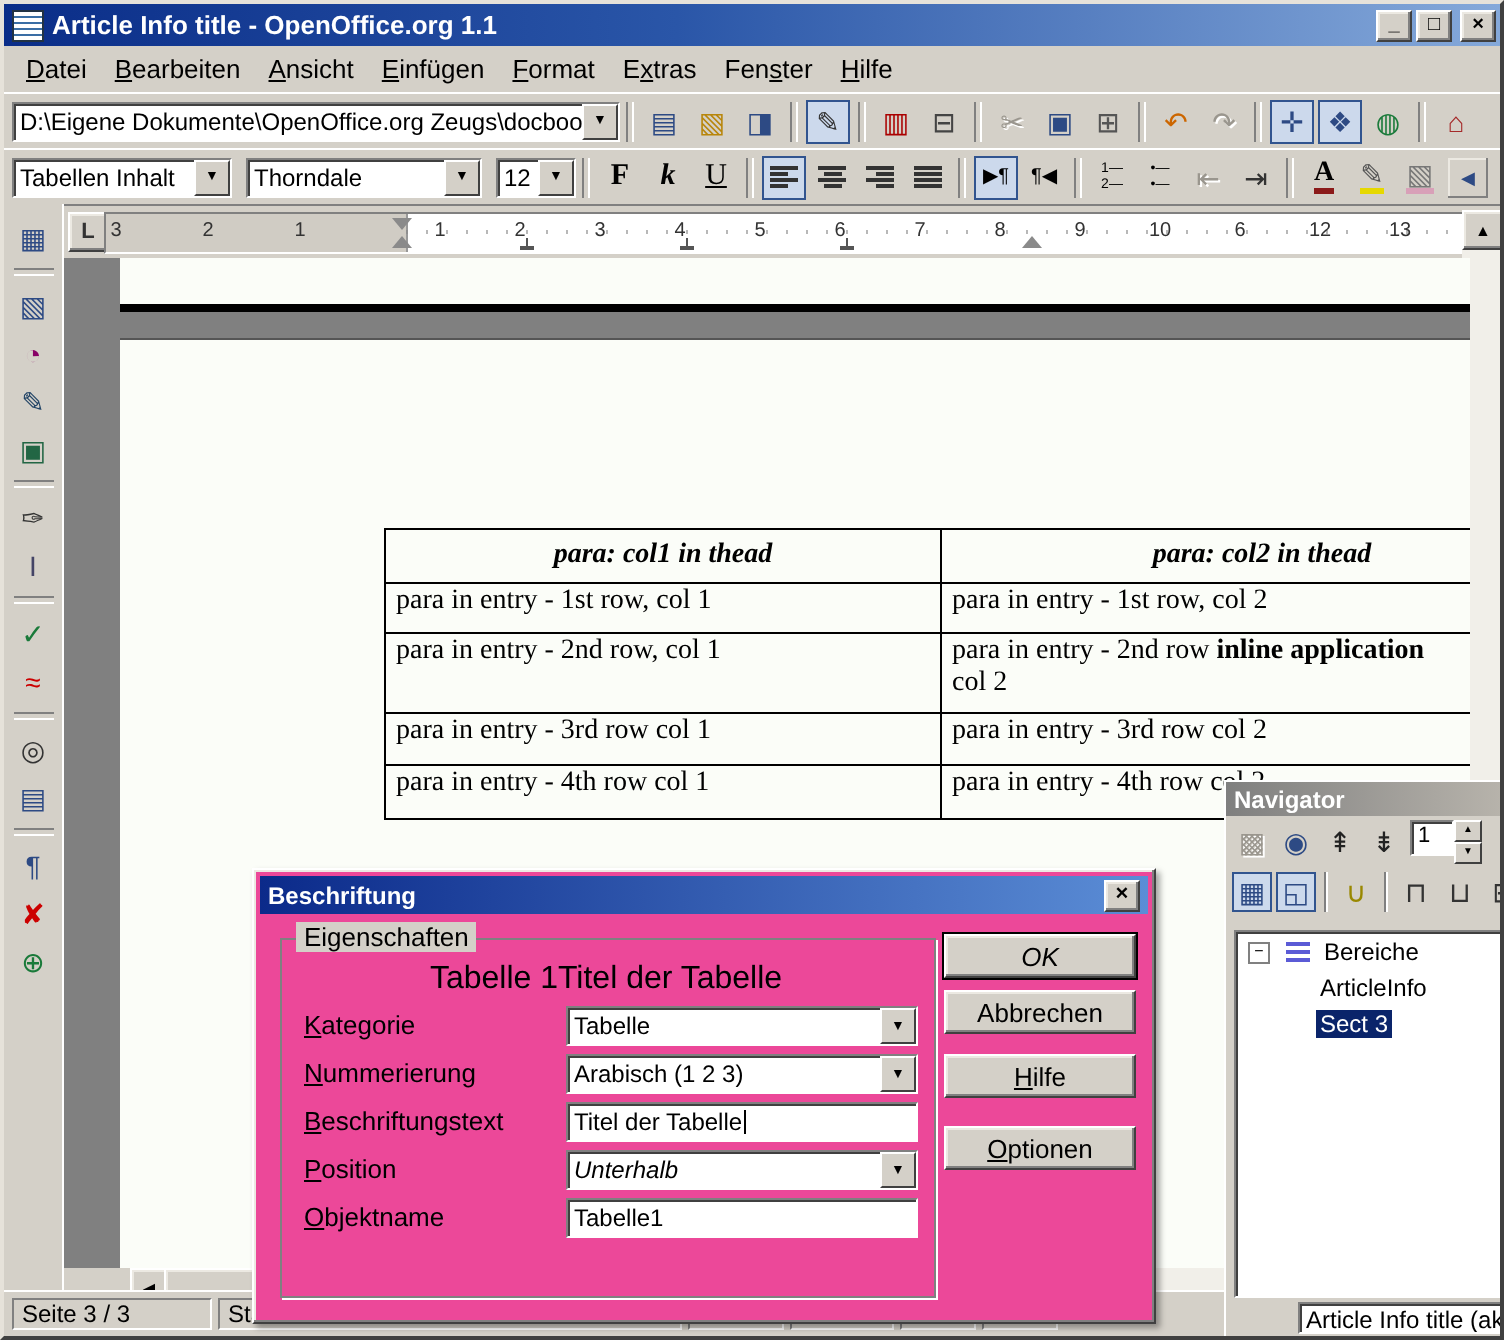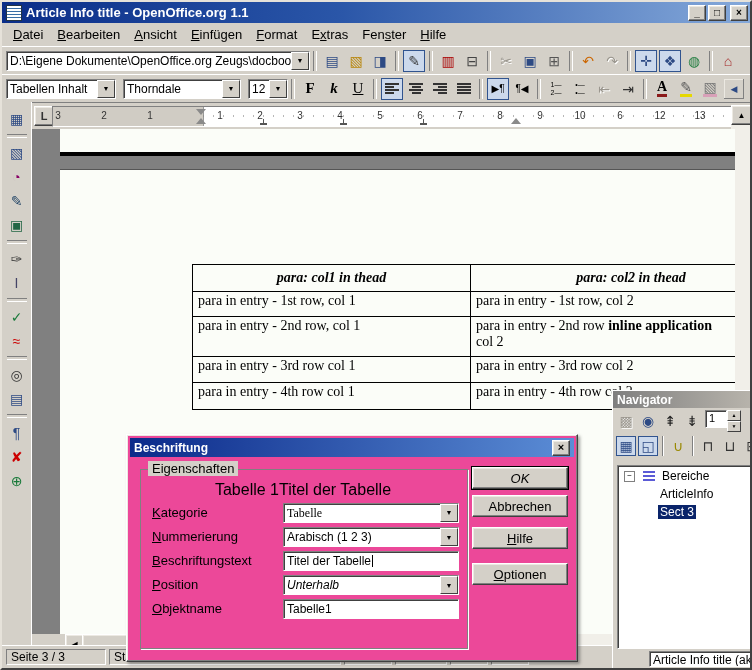--- a/index.html
+++ b/index.html
@@ -525,21 +525,21 @@
       <span id="dlg-close" class="raised">
           <span>×</span>
         </span>
     </div>
     <div id="dlg-body">
       <div id="dlg-group"></div>
       <div id="dlg-group-label">Eigenschaften</div>
       <div id="dlg-preview">Tabelle 1Titel der Tabelle</div>
       <div id="dlg-fields">
           <div class="dlg-row-label" style="top: 48px;"><span></span><u>K</u><span>ategorie</span></div>
-          <div class="combo dlg-ctl" style="top: 46px; font-family: Liberation Serif, serif;">
+          <div class="combo dlg-ctl" style="top: 46px;">
             <span class="cval">Tabelle</span>
             <span class="cbtn">▼</span>
           </div>
           <div class="dlg-row-label" style="top: 72px;"><span></span><u>N</u><span>ummerierung</span></div>
           <div class="combo dlg-ctl" style="top: 70px;">
             <span class="cval">Arabisch (1 2 3)</span>
             <span class="cbtn">▼</span>
           </div>
           <div class="dlg-row-label" style="top: 96px;"><span></span><u>B</u><span>eschriftungstext</span></div>
           <div class="tfield dlg-ctl" style="top: 94px;"><span>Titel der Tabelle</span><span class="caret"></span></div>

